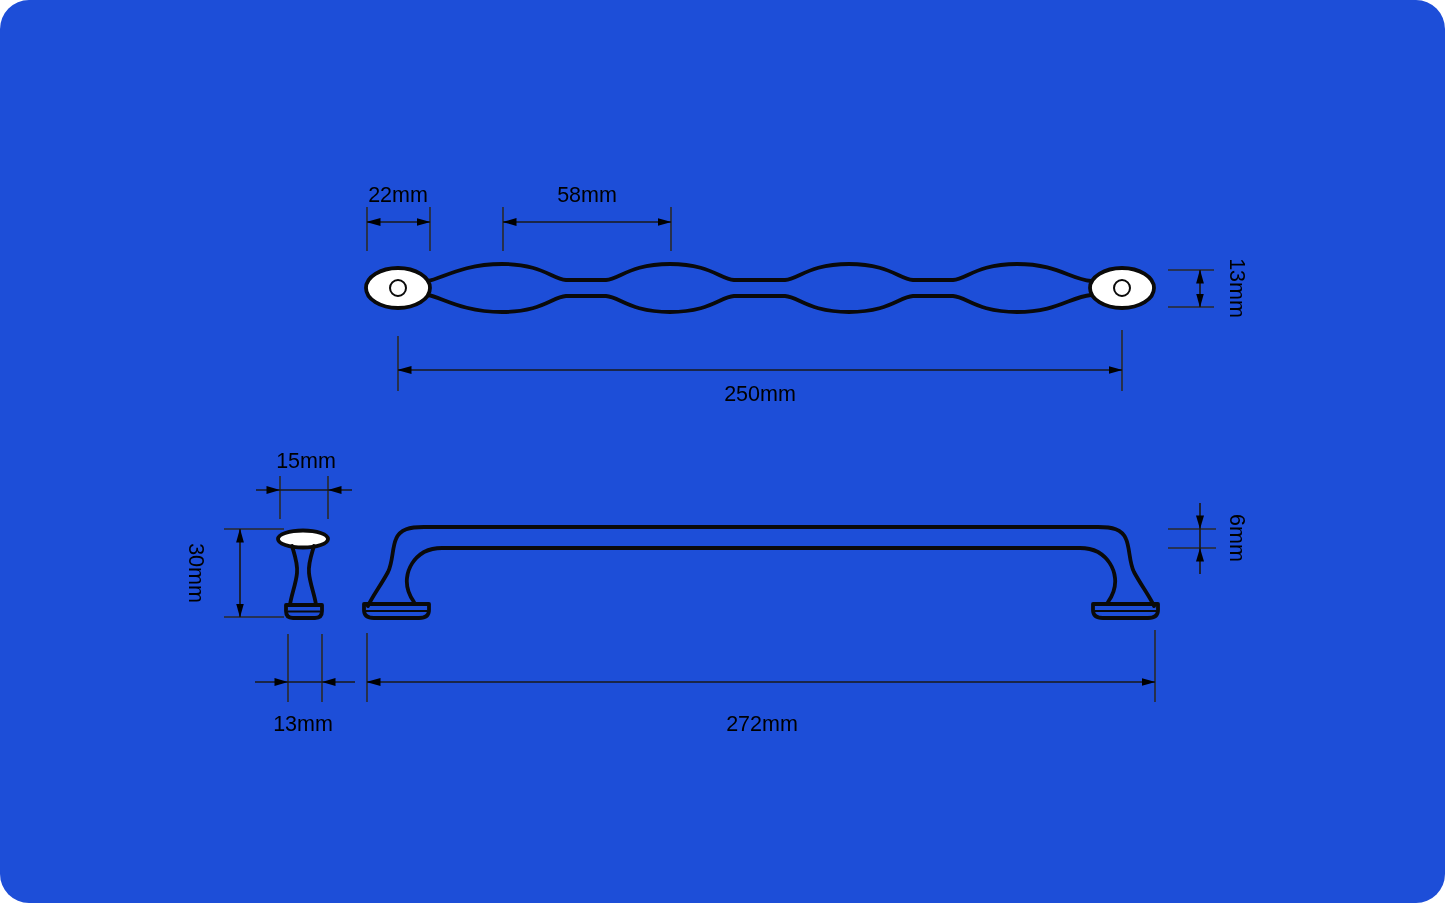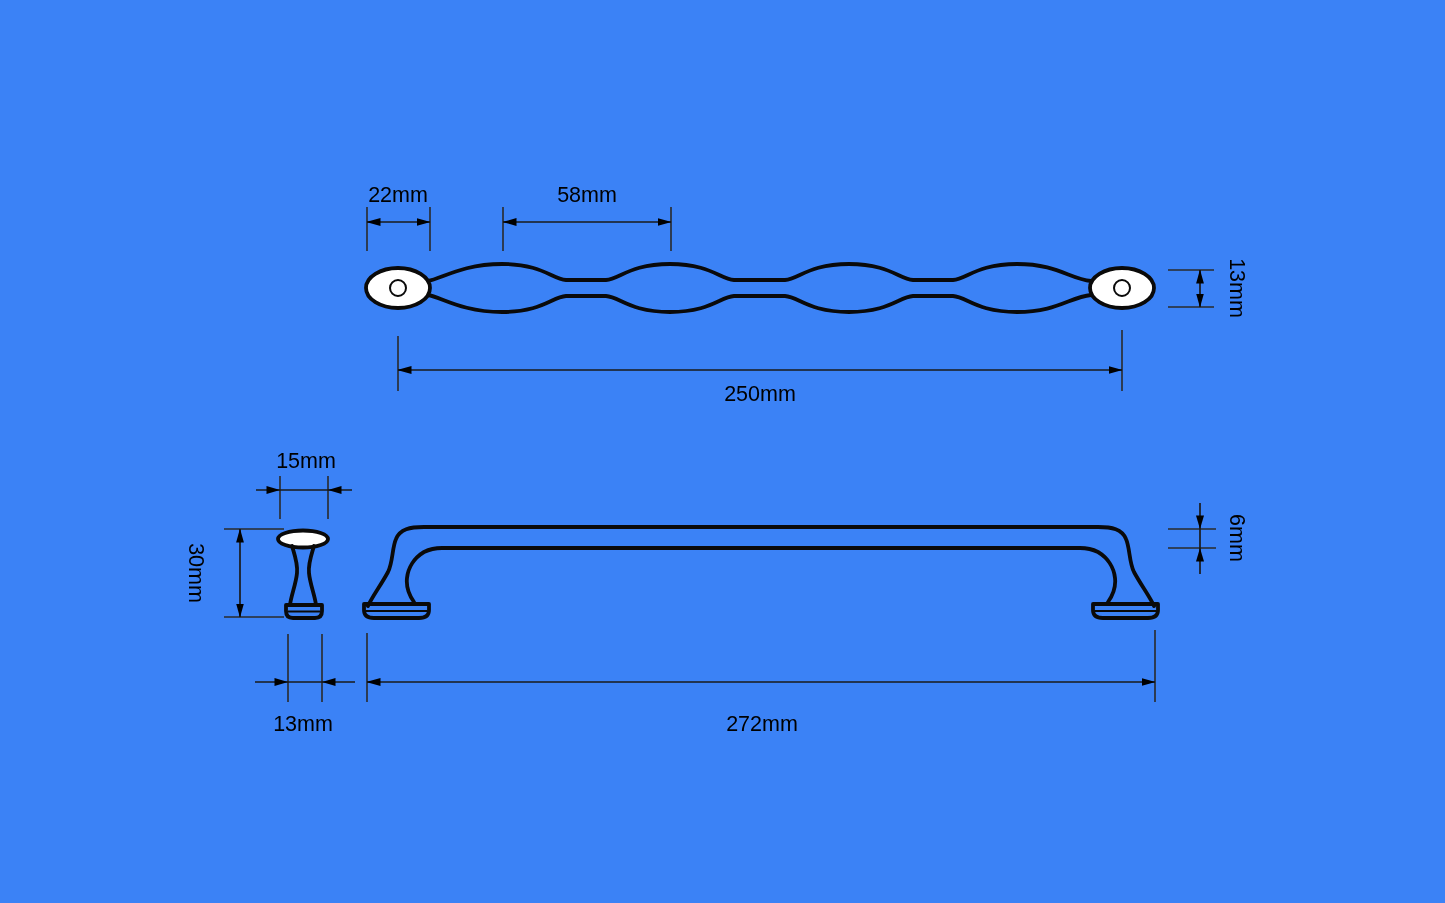--- a/index.html
+++ b/index.html
@@ -3,23 +3,24 @@
 <meta charset="utf-8">
 <style>
   html, body {
     margin: 0;
     padding: 0;
     background: #ffffff;
   }
   .drawing-wrap {
     width: 1445px;
     height: 903px;
-    background: #3b82f6;
+    background: #1d4ed8;
     position: relative;
     overflow: hidden;
+    border-radius: 29px;
   }
   svg text {
     font-family: "Liberation Sans", "DejaVu Sans", sans-serif;
     font-size: 21.5px;
     fill: #000000;
   }
   .part {
     fill: none;
     stroke: #0a0a0a;
     stroke-width: 3.8;

